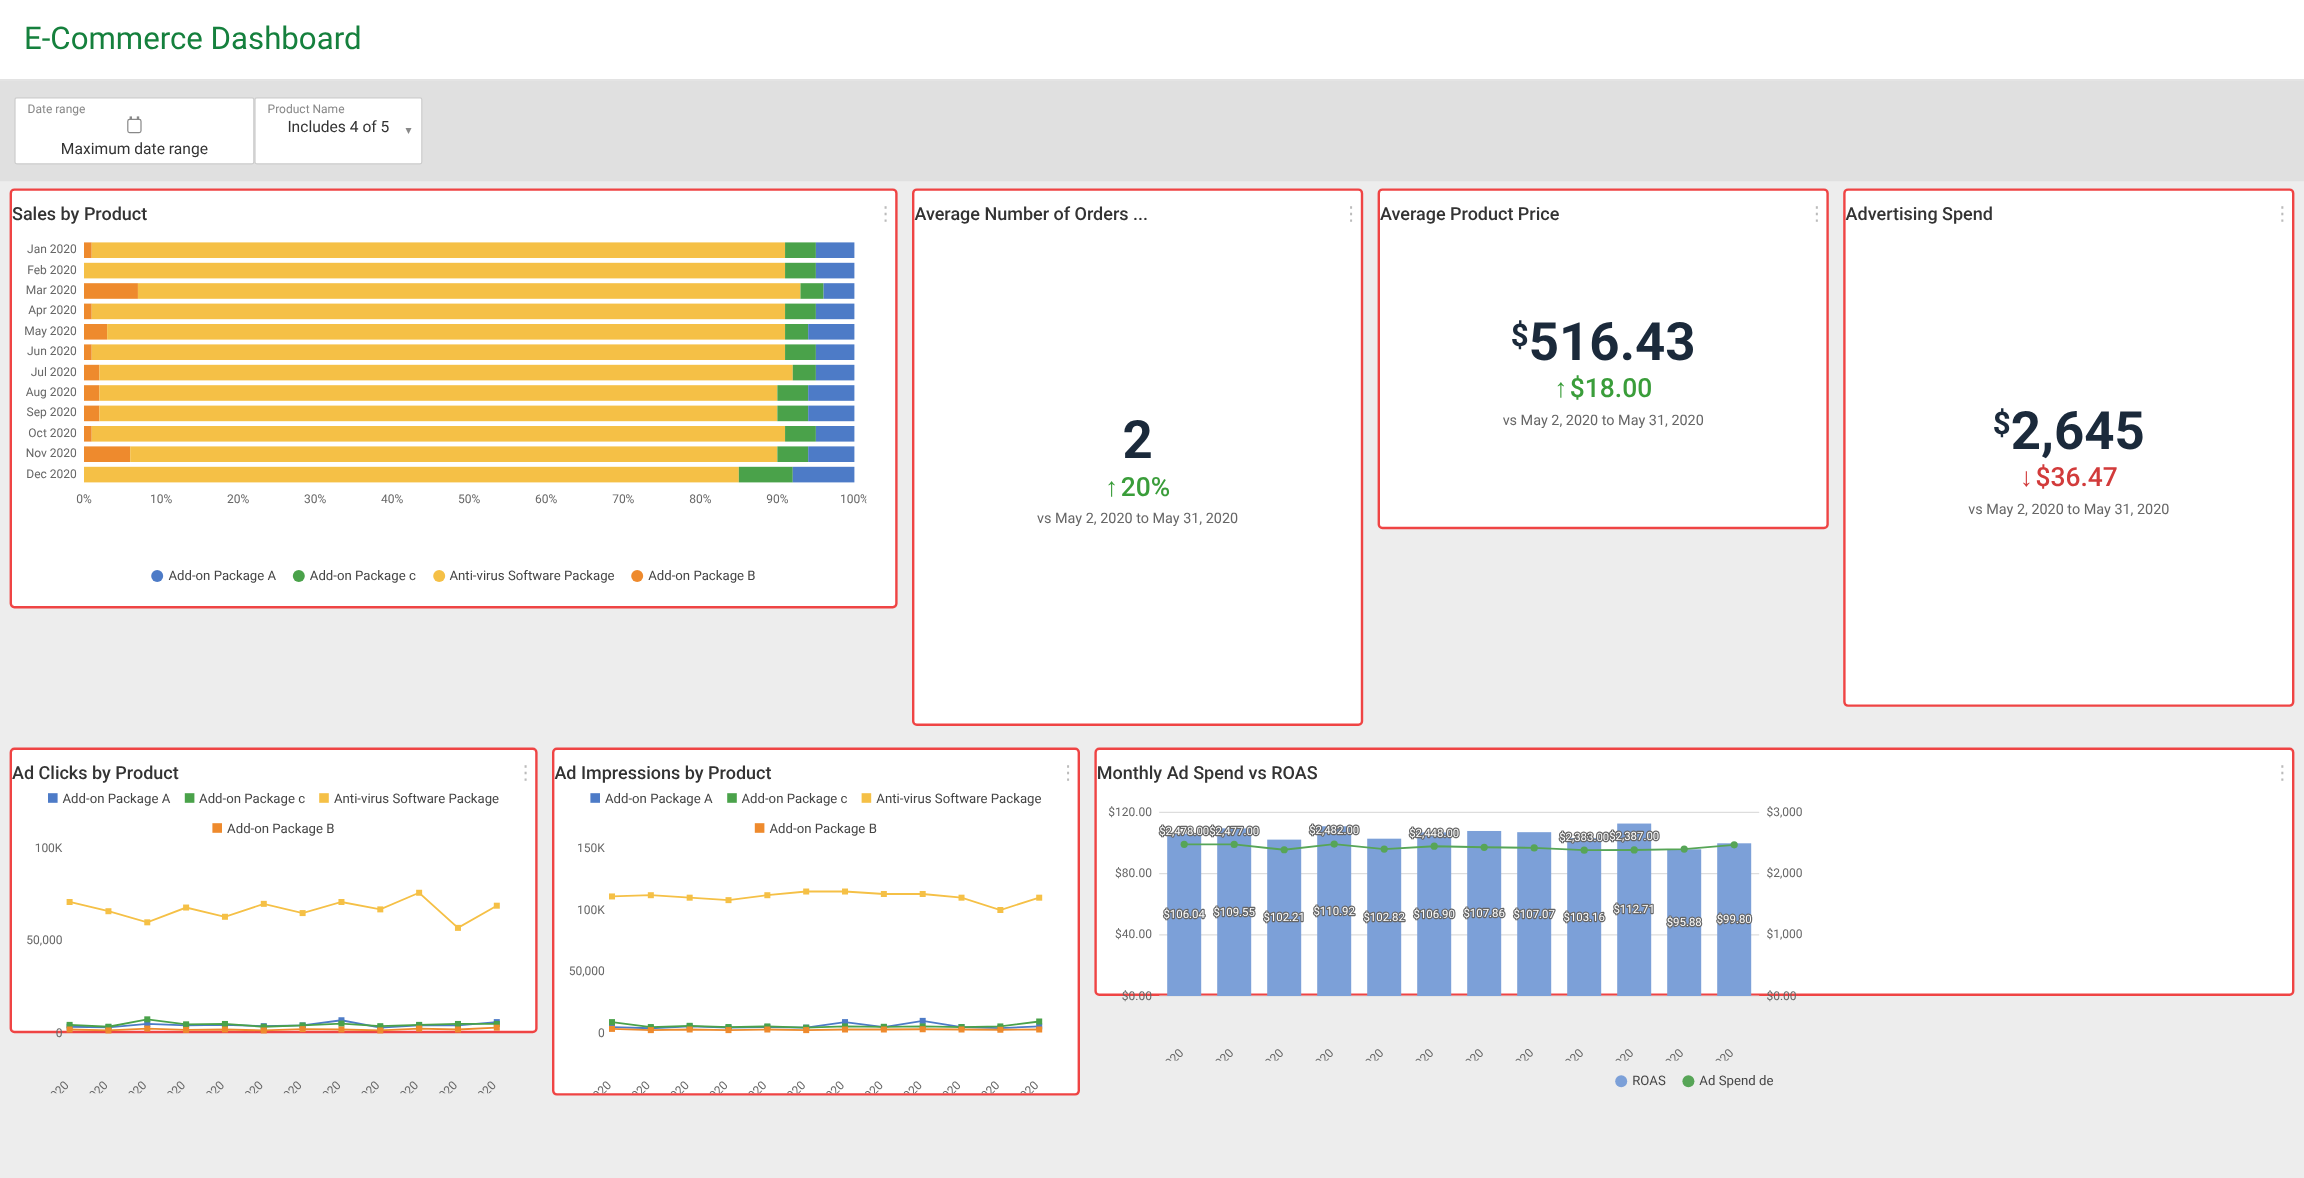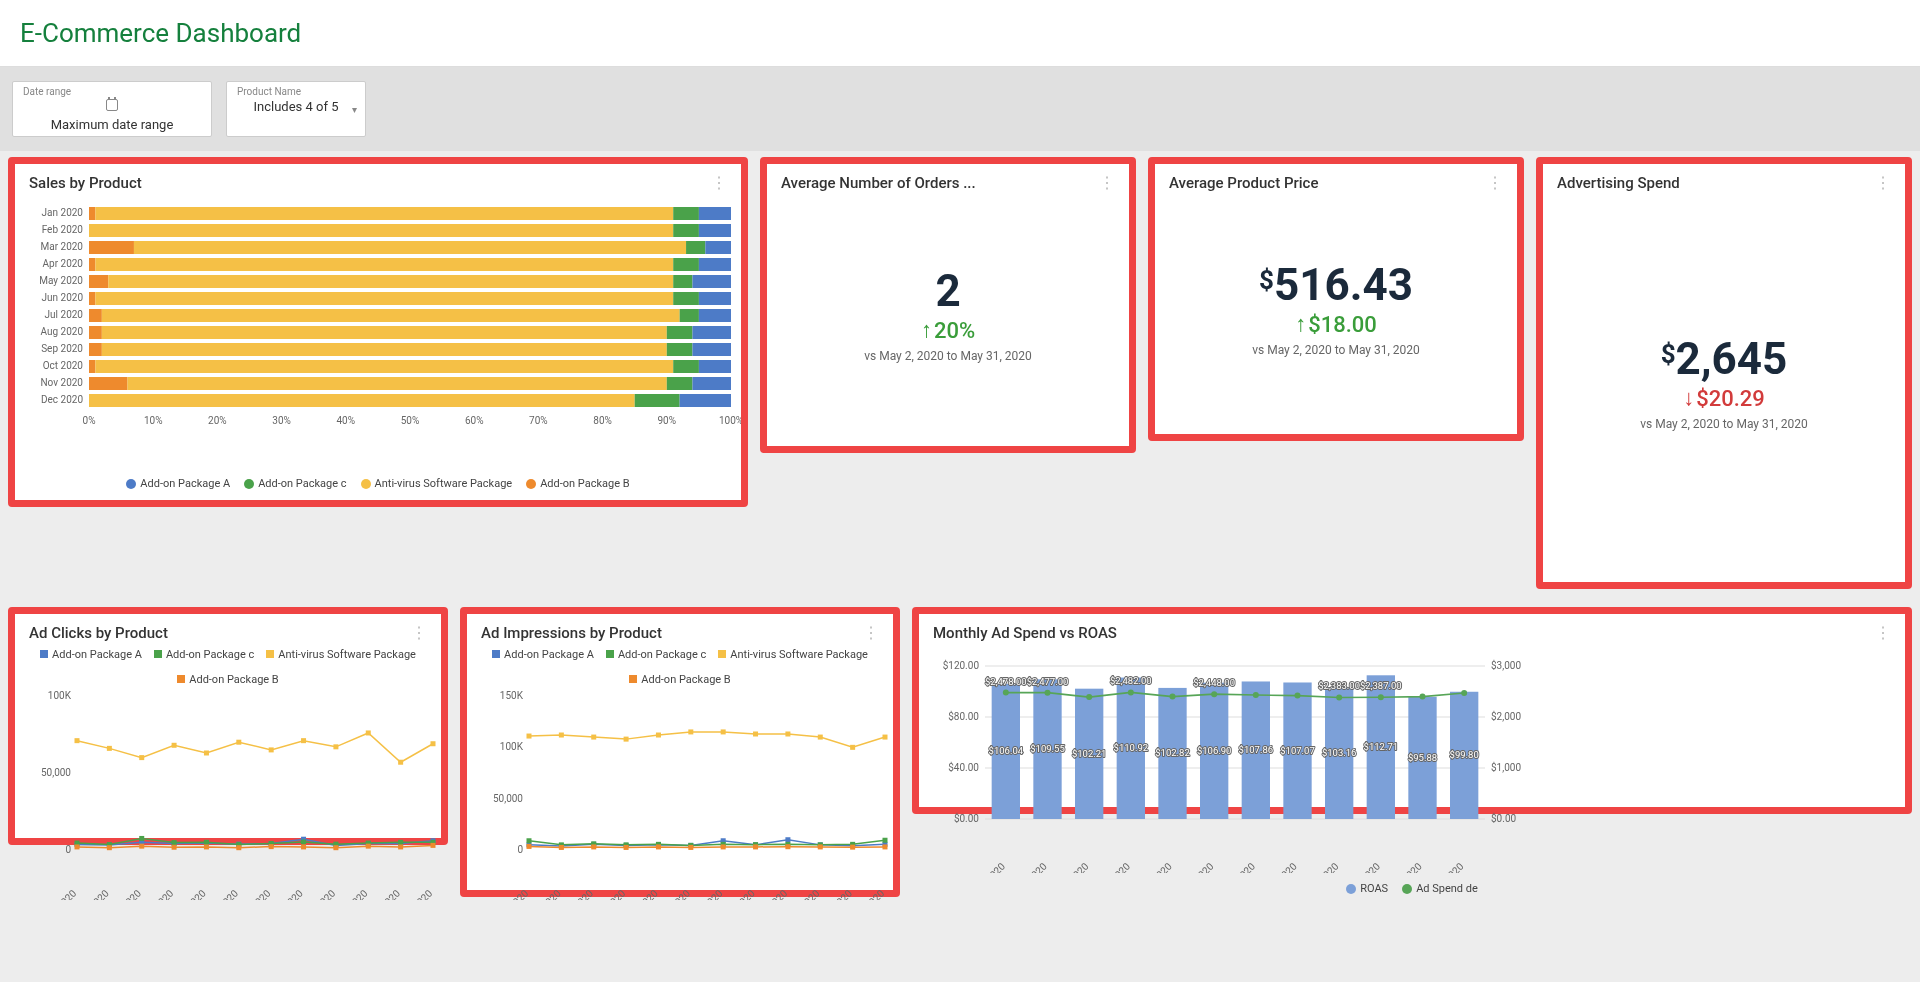--- a/index.html
+++ b/index.html
@@ -1,37 +1,37 @@
 <!DOCTYPE html>
 <html><head>
 <meta charset="utf-8">
 <style>
   * { box-sizing: border-box; margin: 0; padding: 0; font-family: -apple-system, "Segoe UI", Roboto, Arial, sans-serif; }
   body { background: #ededed; color: #333; font-size: 13px; }
 
   .header { background: #fff; border-bottom: 1px solid #ddd; padding: 18px 20px; }
   .header h1 { font-size: 26px; font-weight: 400; color: #15803d; }
 
-  .filters { background: #e0e0e0; padding: 14px 12px; display: flex; gap: 14px; }
+  .filters { background: #e0e0e0; padding: 14px 12px; display: flex; }
   .filter {
     background: #fff; border: 1px solid #ccc; border-radius: 2px;
     padding: 4px 10px 4px 10px; min-width: 200px; position: relative;
     display: flex; flex-direction: column; gap: 2px;
   }
   .filter .lbl { font-size: 10px; color: #888; }
   .filter .val-row { display: flex; align-items: center; gap: 6px; font-size: 13px; color: #333; flex-direction: column; }
   .caret { position: absolute; right: 8px; top: 50%; transform: translateY(-50%); font-size: 10px; color: #888; }
 
   .grid { display: grid; gap: 12px; padding: 6px 8px 12px 8px; }
   .row1 { grid-template-columns: 740px repeat(3, 1fr); }
   .row2 { grid-template-columns: 440px 440px 1fr; }
 
   .card {
-    background: #fff; border: 7px solid #ef4444; border-radius: 4px;
-    position: relative; padding: 10px 14px;
+    background: #fff; border: 2px solid #ef4444; border-radius: 4px;
+    position: relative; padding: 10px 0;
   }
   .card-head { display: flex; justify-content: space-between; align-items: center; margin-bottom: 6px; }
   .card-title { font-size: 15px; color: #333; font-weight: 500; }
   .kebab { color: #bbb; font-size: 16px; line-height: 4px; letter-spacing: 0; cursor: pointer; }
 
   
   .kpi-body { display:flex; flex-direction:column; align-items:center; justify-content:center; height: calc(100% - 30px); }
   .kpi-value { font-size: 44px; font-weight: 700; color: #1b2a3b; }
   .kpi-value .prefix { font-size: 26px; vertical-align: top; position: relative; top: 6px; }
   .kpi-delta { font-size: 22px; font-weight: 500; display:flex; align-items:center; gap:2px; }
@@ -162,21 +162,21 @@
         </svg>
       <div class="legend" id="legend-sales">
           <span><span class="swatch" style="background:#4d7bc7"></span>Add-on Package A</span>
           <span><span class="swatch" style="background:#4aa24a"></span>Add-on Package c</span>
           <span><span class="swatch" style="background:#f5c046"></span>Anti-virus Software Package</span>
           <span><span class="swatch" style="background:#ee8a2d"></span>Add-on Package B</span>
         </div>
     </div>
   </div>
 
-  <div class="card" style="height:296px">
+  <div class="card" style="height:448px">
     <div class="card-head">
       <div class="card-title">Average Number of Orders ...</div>
       <div class="kebab">⋮</div>
     </div>
     <div class="kpi-body">
       <div class="kpi-value">2</div>
       <div class="kpi-delta up">
         <span>↑</span>
           <span>20%</span>
       </div>
@@ -201,21 +201,21 @@
 
   <div class="card" style="height:432px">
     <div class="card-head">
       <div class="card-title">Advertising Spend</div>
       <div class="kebab">⋮</div>
     </div>
     <div class="kpi-body">
       <div class="kpi-value"><span class="prefix">$</span><span>2,645</span></div>
       <div class="kpi-delta down">
         <span>↓</span>
-          <span>$20.29</span>
+          <span>$36.47</span>
       </div>
       <div class="kpi-compare">vs May 2, 2020 to May 31, 2020</div>
     </div>
   </div>
 </div>
 
 <div class="grid row2">
 
   <div class="card" style="height:238px">
     <div class="card-head">

